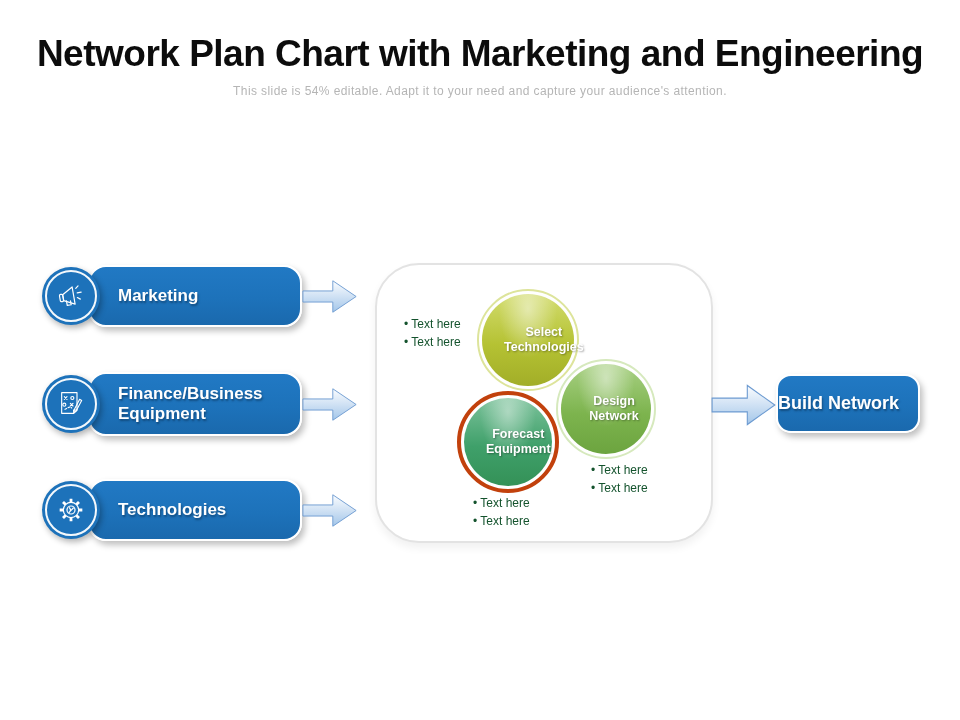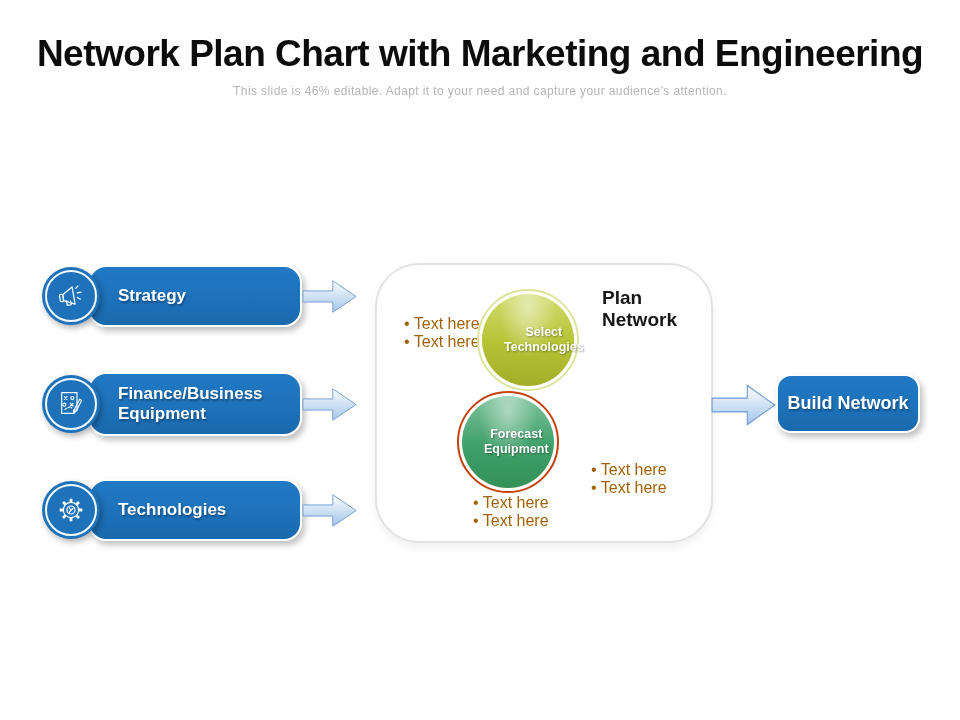--- a/index.html
+++ b/index.html
@@ -67,39 +67,39 @@
   .circle-select  { left:100px; top:24px;  width:102px; height:102px; border:2px solid #dde49b; z-index:1; }
   .circle-select .inner {
     background:radial-gradient(ellipse at 50% 16%, rgba(255,255,255,0.5) 0%, rgba(255,255,255,0) 45%),
                linear-gradient(180deg,#d2dc6e 0%, #b5c233 55%, #a2ae28 100%);
   }
   .circle-design  { left:179px; top:94px;  width:100px; height:100px; border:2px solid #d6e9bd; z-index:2; }
   .circle-design .inner {
     background:radial-gradient(ellipse at 50% 16%, rgba(255,255,255,0.5) 0%, rgba(255,255,255,0) 45%),
                linear-gradient(180deg,#a8d083 0%, #7db44e 55%, #6ca43f 100%);
   }
-  .circle-forecast{ left:80px;  top:126px; width:102px; height:102px; border:2px solid #c2410c; z-index:3; }
+  .circle-forecast{ left:80px;  top:126px; width:102px; height:102px; border:4px solid #c2410c; z-index:3; }
   .circle-forecast .inner {
     background:radial-gradient(ellipse at 50% 16%, rgba(255,255,255,0.45) 0%, rgba(255,255,255,0) 45%),
                linear-gradient(180deg,#7cc29b 0%, #3fa06a 55%, #349157 100%);
   }
 
-  .bullets { position:absolute; font-size:16px; color:#a16207; line-height:18px; }
+  .bullets { position:absolute; font-size:12px; color:#14532d; line-height:18px; }
   .bullets-left   { left:27px;  top:50px;  }
   .bullets-bottom { left:96px;  top:229px; }
   .bullets-right  { left:214px; top:196px; }
 
   
   .result-arrow { position:absolute; left:711px; top:382px; width:66px; height:46px; }
   .result-btn {
     position:absolute; left:776px; top:374px; width:144px; height:59px;
     background:linear-gradient(180deg,#2179c4 0%, #1d72ba 55%, #1a69ad 100%);
     border:2px solid #ffffff; border-radius:15px;
     box-shadow:3px 4px 6px rgba(0,0,0,0.25);
-    display:flex; align-items:center; justify-content:center;
+    display:flex; align-items:center; justify-content:flex-start;
   }
   .result-btn span {
     color:#fff; font-size:18px; font-weight:700;
     text-shadow:1px 2px 2px rgba(8,40,72,0.5);
   }
   .defs-holder { position:absolute; width:0; height:0; overflow:hidden; }
 </style>
 </head>
 <body>
 
@@ -109,24 +109,24 @@
     <defs>
       <linearGradient id="arrowGrad" x1="0" y1="0" x2="0" y2="1">
         <stop offset="0" stop-color="#fbfdff"></stop>
         <stop offset="0.45" stop-color="#d4e4f5"></stop>
         <stop offset="1" stop-color="#a3c6e9"></stop>
       </linearGradient>
     </defs>
   </svg>
 
   <div class="title">Network Plan Chart with Marketing and Engineering</div>
-  <div class="subtitle">This slide is 46% editable. Adapt it to your need and capture your audience's attention.</div>
+  <div class="subtitle">This slide is 54% editable. Adapt it to your need and capture your audience's attention.</div>
 
   <div class="step-btn" style="top:265px;">
-    <span class="btn-label">Strategy</span>
+    <span class="btn-label">Marketing</span>
   </div>
   <div class="step-icon-circle" style="top:267px;">
     <svg viewBox="0 0 48 48" fill="none" stroke="#ffffff" stroke-width="1.8" stroke-linecap="round" stroke-linejoin="round">
       <g transform="rotate(-10 24 24)">
         <rect x="7" y="19" width="5" height="11" rx="2"></rect>
         <path d="M12 20 L28 11 V37 L12 29 Z"></path>
         <path d="M16 30 v7 h6 v-6"></path>
         <path d="M33 14 l4 -3"></path>
         <path d="M34 21 h6"></path>
         <path d="M33 28 l4 3"></path>
@@ -171,27 +171,31 @@
       <path d="M21 27.5 l6.5 -6.5 M21.5 20.5 a4.5 4.5 0 0 1 0 7"></path>
     </svg>
   </div>
   <div class="flow-arrow" style="left:302px; top:492px;">
     <svg viewBox="0 0 60 40" preserveAspectRatio="none">
       <polygon points="1,14 33,14 33,3 58,20 33,37 33,26 1,26" fill="url(#arrowGrad)" stroke="#6d9bd1" stroke-width="1"></polygon>
     </svg>
   </div>
 
   <div class="plan-panel">
-    <div class="plan-title">Plan Network</div>
 
     <div class="plan-circle circle-select">
       <div class="inner">
         <span>Select Technologies</span>
       </div>
     </div>
+    <div class="plan-circle circle-design">
+      <div class="inner">
+        <span>Design Network</span>
+      </div>
+    </div>
     <div class="plan-circle circle-forecast">
       <div class="inner">
         <span>Forecast Equipment</span>
       </div>
     </div>
 
     <div class="bullets bullets-left">
       <div>• Text here</div>
       <div>• Text here</div>
     </div>

